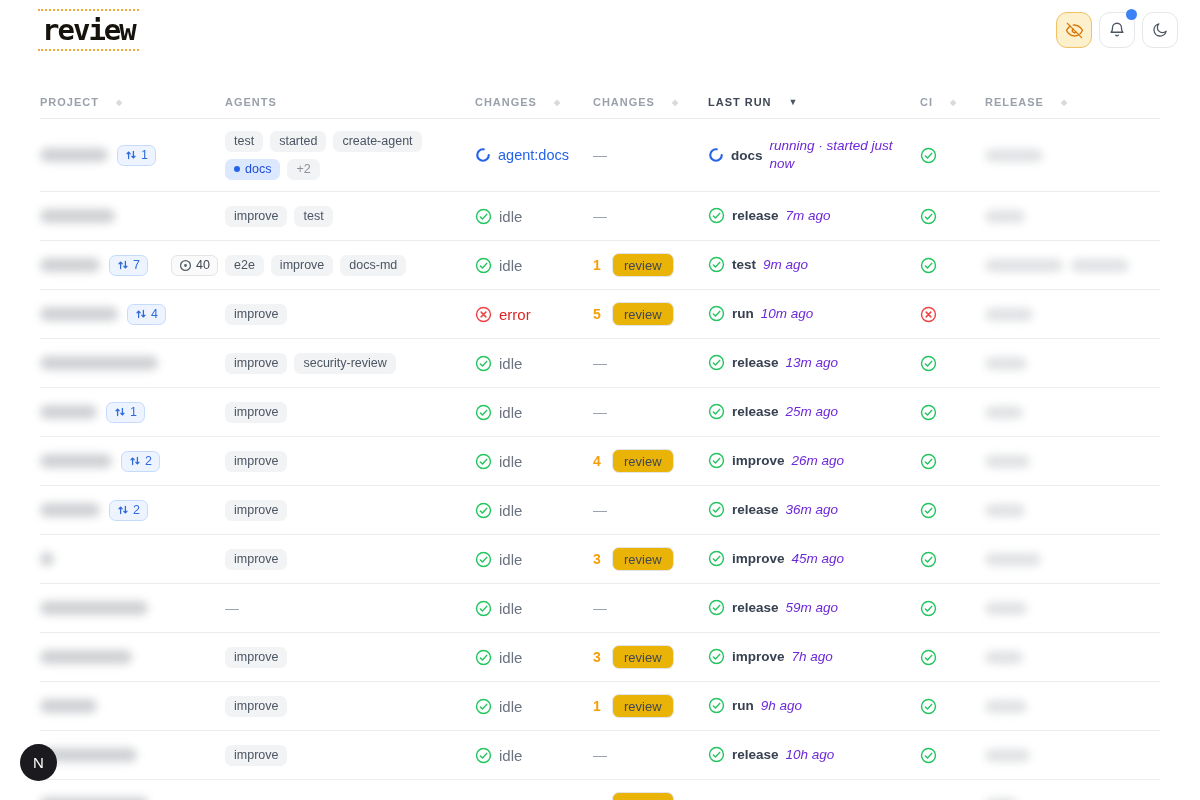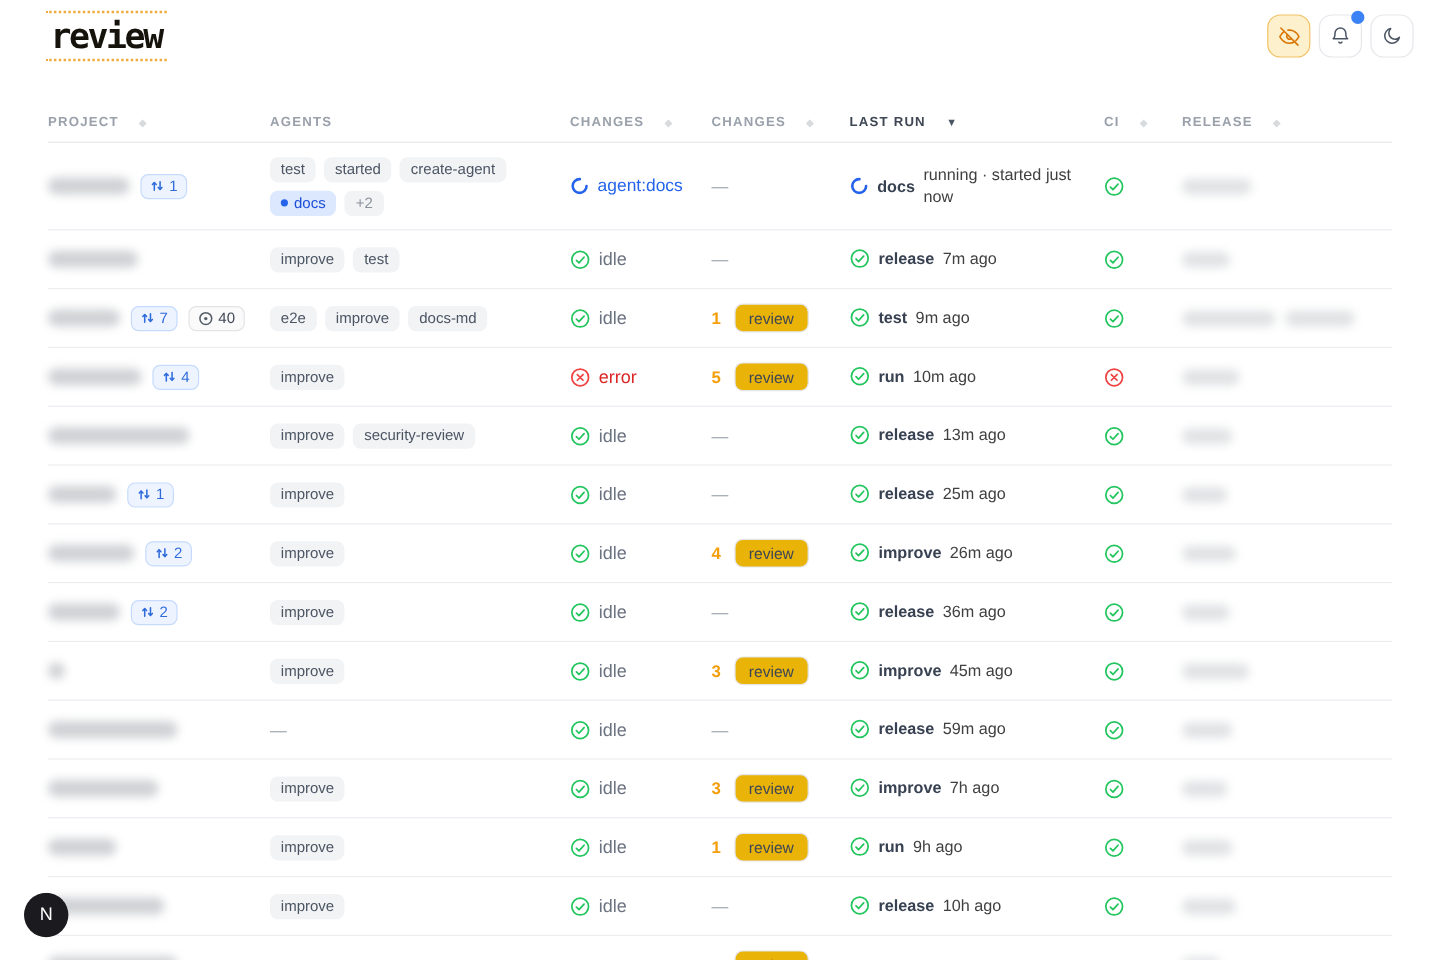--- a/index.html
+++ b/index.html
@@ -45,21 +45,21 @@
   .cell { display:flex; align-items:center; }
 
   
   .c-project { gap:9px; padding-right:14px; }
   .blob { background:#b2b5ba; border-radius:7px; height:14px; filter:blur(4px);
     opacity:.62; flex:none; }
   .blob.lite { background:#c7cace; opacity:.55; height:13px; }
   .badge { display:inline-flex; align-items:center; gap:4px; font-size:12.5px;
     padding:2.5px 7px; border-radius:6.5px; cursor:pointer; flex:none; }
   .badge.pr { background:#eef4ff; border:1px solid #c6dbfc; color:#2f6bdb; font-weight:500; }
-  .badge.issue { background:#fafafa; border:1px solid #e2e4e8; color:#3f4754; }
+  .badge.issue { background:#fafafa; border:1px solid #e2e4e8; color:#3f4754;margin-left:14px; }
 
   
   .c-agents { flex-wrap:wrap; gap:7px; padding:8px 24px 8px 0; row-gap:7px; }
   .tag { background:#f2f3f5; color:#4b5563; font-size:12.5px; padding:3.5px 9px;
     border-radius:6.5px; white-space:nowrap; }
   .tag.active { background:#dce8fd; color:#1d4ed8; display:inline-flex;
     align-items:center; gap:5px; font-weight:500; }
   .tag.active::before { content:""; width:6px; height:6px; border-radius:50%;
     background:#2563eb; }
   .tag.muted { color:#8b929b; }
@@ -74,21 +74,21 @@
   .c-changes { gap:10px; }
   .chg-count { min-width:9px; font-size:14px; font-weight:700; color:#f59e0b; }
   .review-btn { border:1px solid #e3e5e8; background:#eab308; color:#3f4754;
     font-family:inherit; font-size:13px; padding:3.5px 11px; border-radius:7px;
     cursor:pointer; }
   .dash { color:#9ca3af; font-size:14px; }
 
   
   .c-lastrun { gap:7px; padding-right:18px; }
   .lr-action { font-size:13.5px; font-weight:700; color:#374151; flex:none; }
-  .lr-detail { font-size:13.5px; color:#404040; line-height:1.3; }
+  .lr-detail { font-size:13.5px; color:#6d28d9; line-height:1.3;font-style:italic; }
 
   .icn { display:inline-flex; flex:none; }
   .spin { animation:spinner 1s linear infinite; transform-origin:center; }
   @keyframes spinner { to { transform:rotate(360deg); } }
 
   
   .fab { position:fixed; left:20px; top:744px; width:37px; height:37px;
     border-radius:50%; background:#1b1b1f; color:#fff; border:none;
     font-family:inherit; font-size:15px; cursor:pointer; z-index:10; }
 </style>

